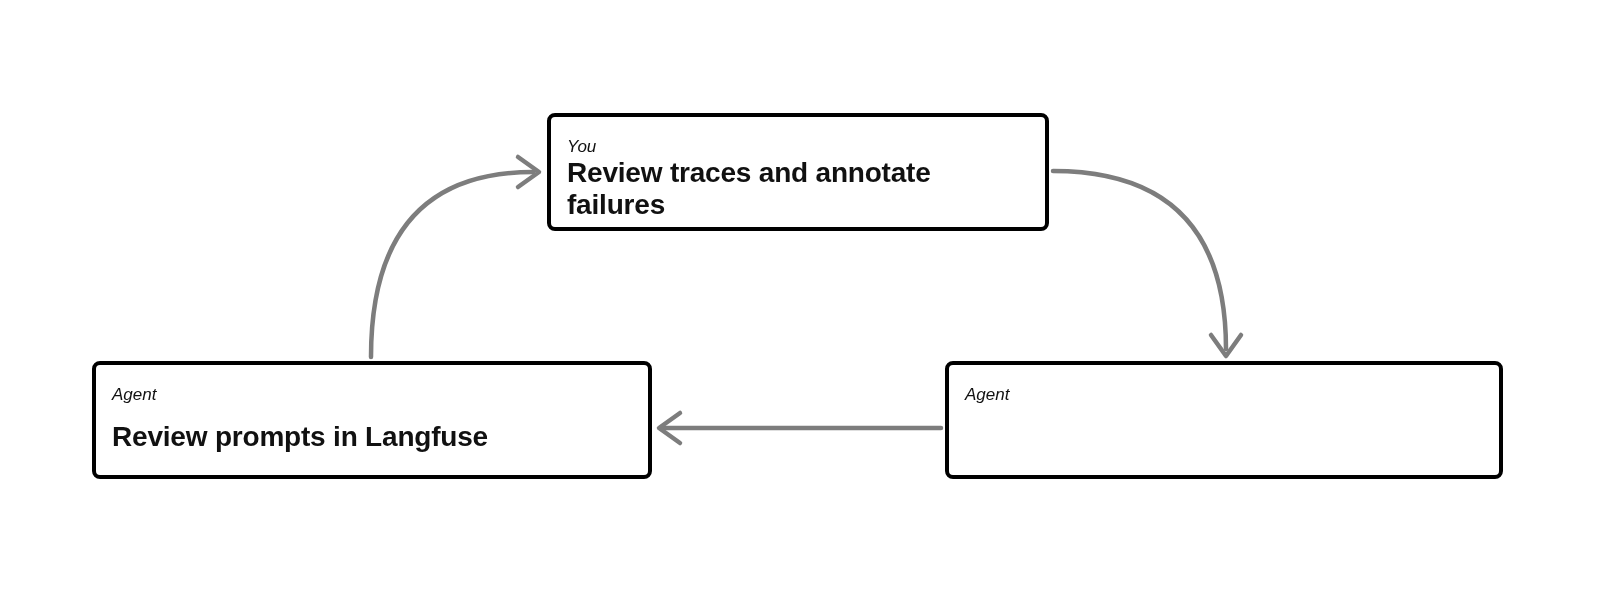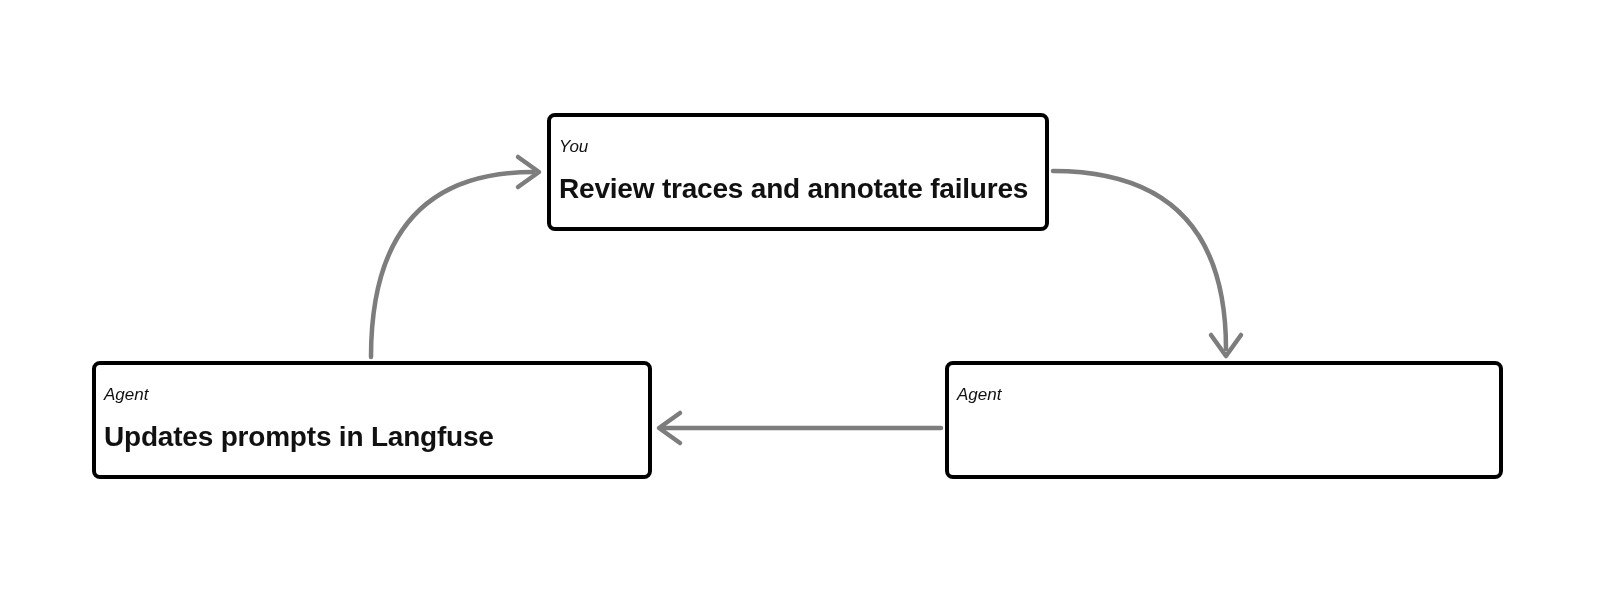--- a/index.html
+++ b/index.html
@@ -28,21 +28,21 @@
     stroke-width: 4.5;
     stroke-linecap: round;
     stroke-linejoin: round;
   }
   .node {
     position: absolute;
     box-sizing: border-box;
     background: var(--node-bg, #ffffff);
     border: 4px solid var(--node-border, #000000);
     border-radius: 8px;
-    padding: 20px 16px 22px 8px;
+    padding: 20px 16px 22px 16px;
     display: flex;
     flex-direction: column;
     justify-content: space-between;
   }
   .node .role {
     font-style: italic;
     font-size: 17px;
     line-height: 1.15;
     color: var(--text, #111111);
   }
@@ -80,20 +80,20 @@
     </g>
   </svg>
 
   <div class="node node-review">
     <div class="role">You</div>
     <div class="title">Review traces and annotate failures</div>
   </div>
 
   <div class="node node-update">
     <div class="role">Agent</div>
-    <div class="title">Updates prompts in Langfuse</div>
+    <div class="title">Review prompts in Langfuse</div>
   </div>
 
   <div class="node node-fetch">
     <div class="role">Agent</div>
   </div>
 
 </div>
 
 </body></html>

